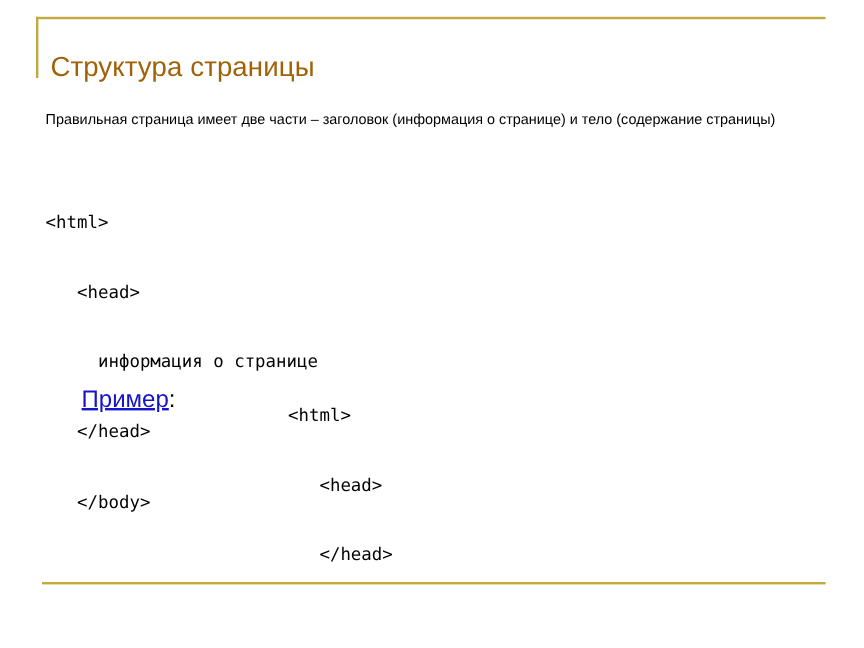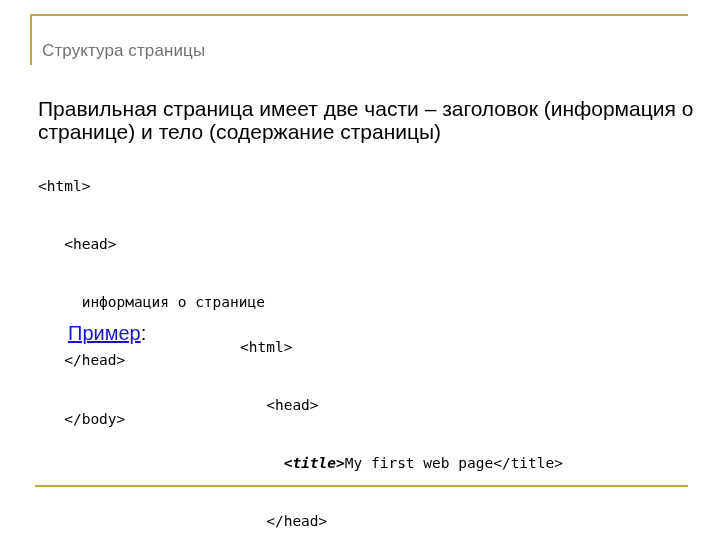--- a/index.html
+++ b/index.html
@@ -40,35 +40,35 @@
     width: 653px;
     height: 2px;
     background: #c3a83c;
   }
 
   
   #slide-title {
     position: absolute;
     left: 42px;
     top: 26px;
-    font-size: 17px;
+    font-size: 23px;
     line-height: 28px;
-    color: #737373;
+    color: #a16207;
     font-weight: normal;
     letter-spacing: 0.1px;
     white-space: nowrap;
   }
 
   
   #intro-paragraph {
     position: absolute;
     left: 38px;
     top: 76px;
     width: 664px;
-    font-size: 21px;
+    font-size: 12px;
     line-height: 23px;
     color: #000000;
   }
 
   
   .code-block {
     position: absolute;
     font-family: "DejaVu Sans Mono", "Liberation Mono", monospace;
     font-size: 14.5px;
     line-height: 19.4px;
@@ -126,20 +126,19 @@
   <div class="code-line">   &lt;/head&gt;</div>
   <div class="code-line">   &lt;/body&gt;</div>
   
 </div>
 
 <div id="example-label"><span class="link">Пример</span><span>:</span></div>
 
 <div id="example-code" class="code-block">
   <div class="code-line">&lt;html&gt;</div>
   <div class="code-line">   &lt;head&gt;</div>
-  <div class="code-line"><span>     </span><span class="tag-em">&lt;title&gt;</span><span>My first web page</span><span>&lt;/title&gt;</span></div>
   <div class="code-line">   &lt;/head&gt;</div>
   
   
   
   
   
 </div>
 
 </body></html>

